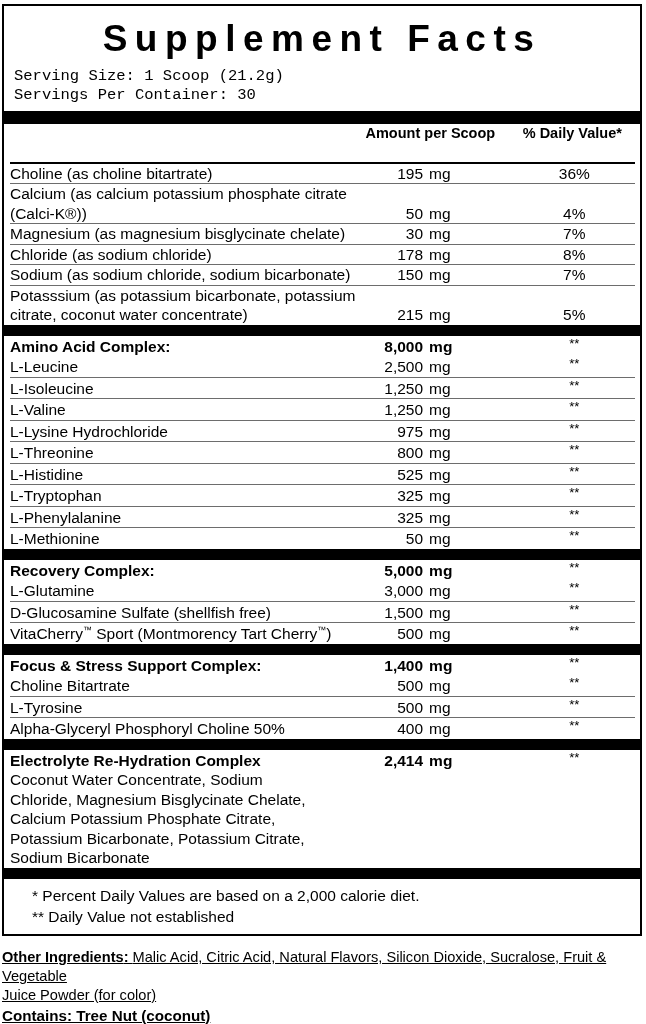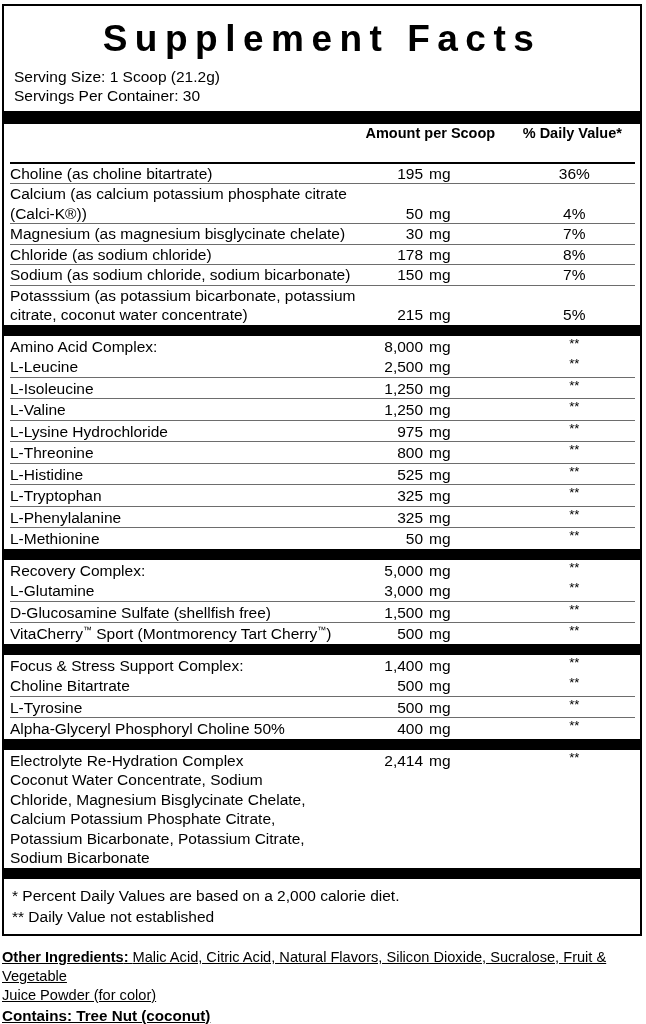--- a/index.html
+++ b/index.html
@@ -40,20 +40,21 @@
     letter-spacing: 7.5px;
     text-align: center;
     line-height: 1.0;
     padding: 14px 4px 10px 4px;
     white-space: nowrap;
   }
 
   
   .serving {
     padding: 0 8px 6px 10px;
+    font-family: Liberation Mono, monospace;
   }
   .serving div {
     font-size: 15.5px;
     line-height: 19px;
     white-space: nowrap;
   }
 
   
   .bar {
     background: #000;
@@ -113,41 +114,41 @@
     font-size: 13px;
     letter-spacing: 0px;
     position: relative;
     top: -3px;
   }
 
   tr.rule > td {
     border-top: 1px solid #6d6d6d;
   }
   tr.bold .cell-name,
-  tr.bold .cell-amt { font-weight: normal; }
+  tr.bold .cell-amt { font-weight: bold; }
 
   tr.head td {
     font-weight: bold;
     font-size: 14.5px;
     padding-bottom: 18px;
   }
   tr.head td.cell-amt { text-align: center; padding-right: 14px;}
   tr.head td.cell-dv  { text-align: center; padding-right: 4px;}
   tr.headrule > td { border-bottom: 2px solid #000; }
 
   
   .complexbody {
     font-size: 15.5px;
     line-height: 19.5px;
     padding-left: 3px;
   }
 
   
   .footnotes {
-    padding: 6px 6px 7px 8px;
+    padding: 6px 6px 7px 28px;
   }
   .footnotes div {
     font-size: 15.5px;
     line-height: 21px;
   }
 
   
   .belowpanel {
     position: absolute;
     left: 2px;

